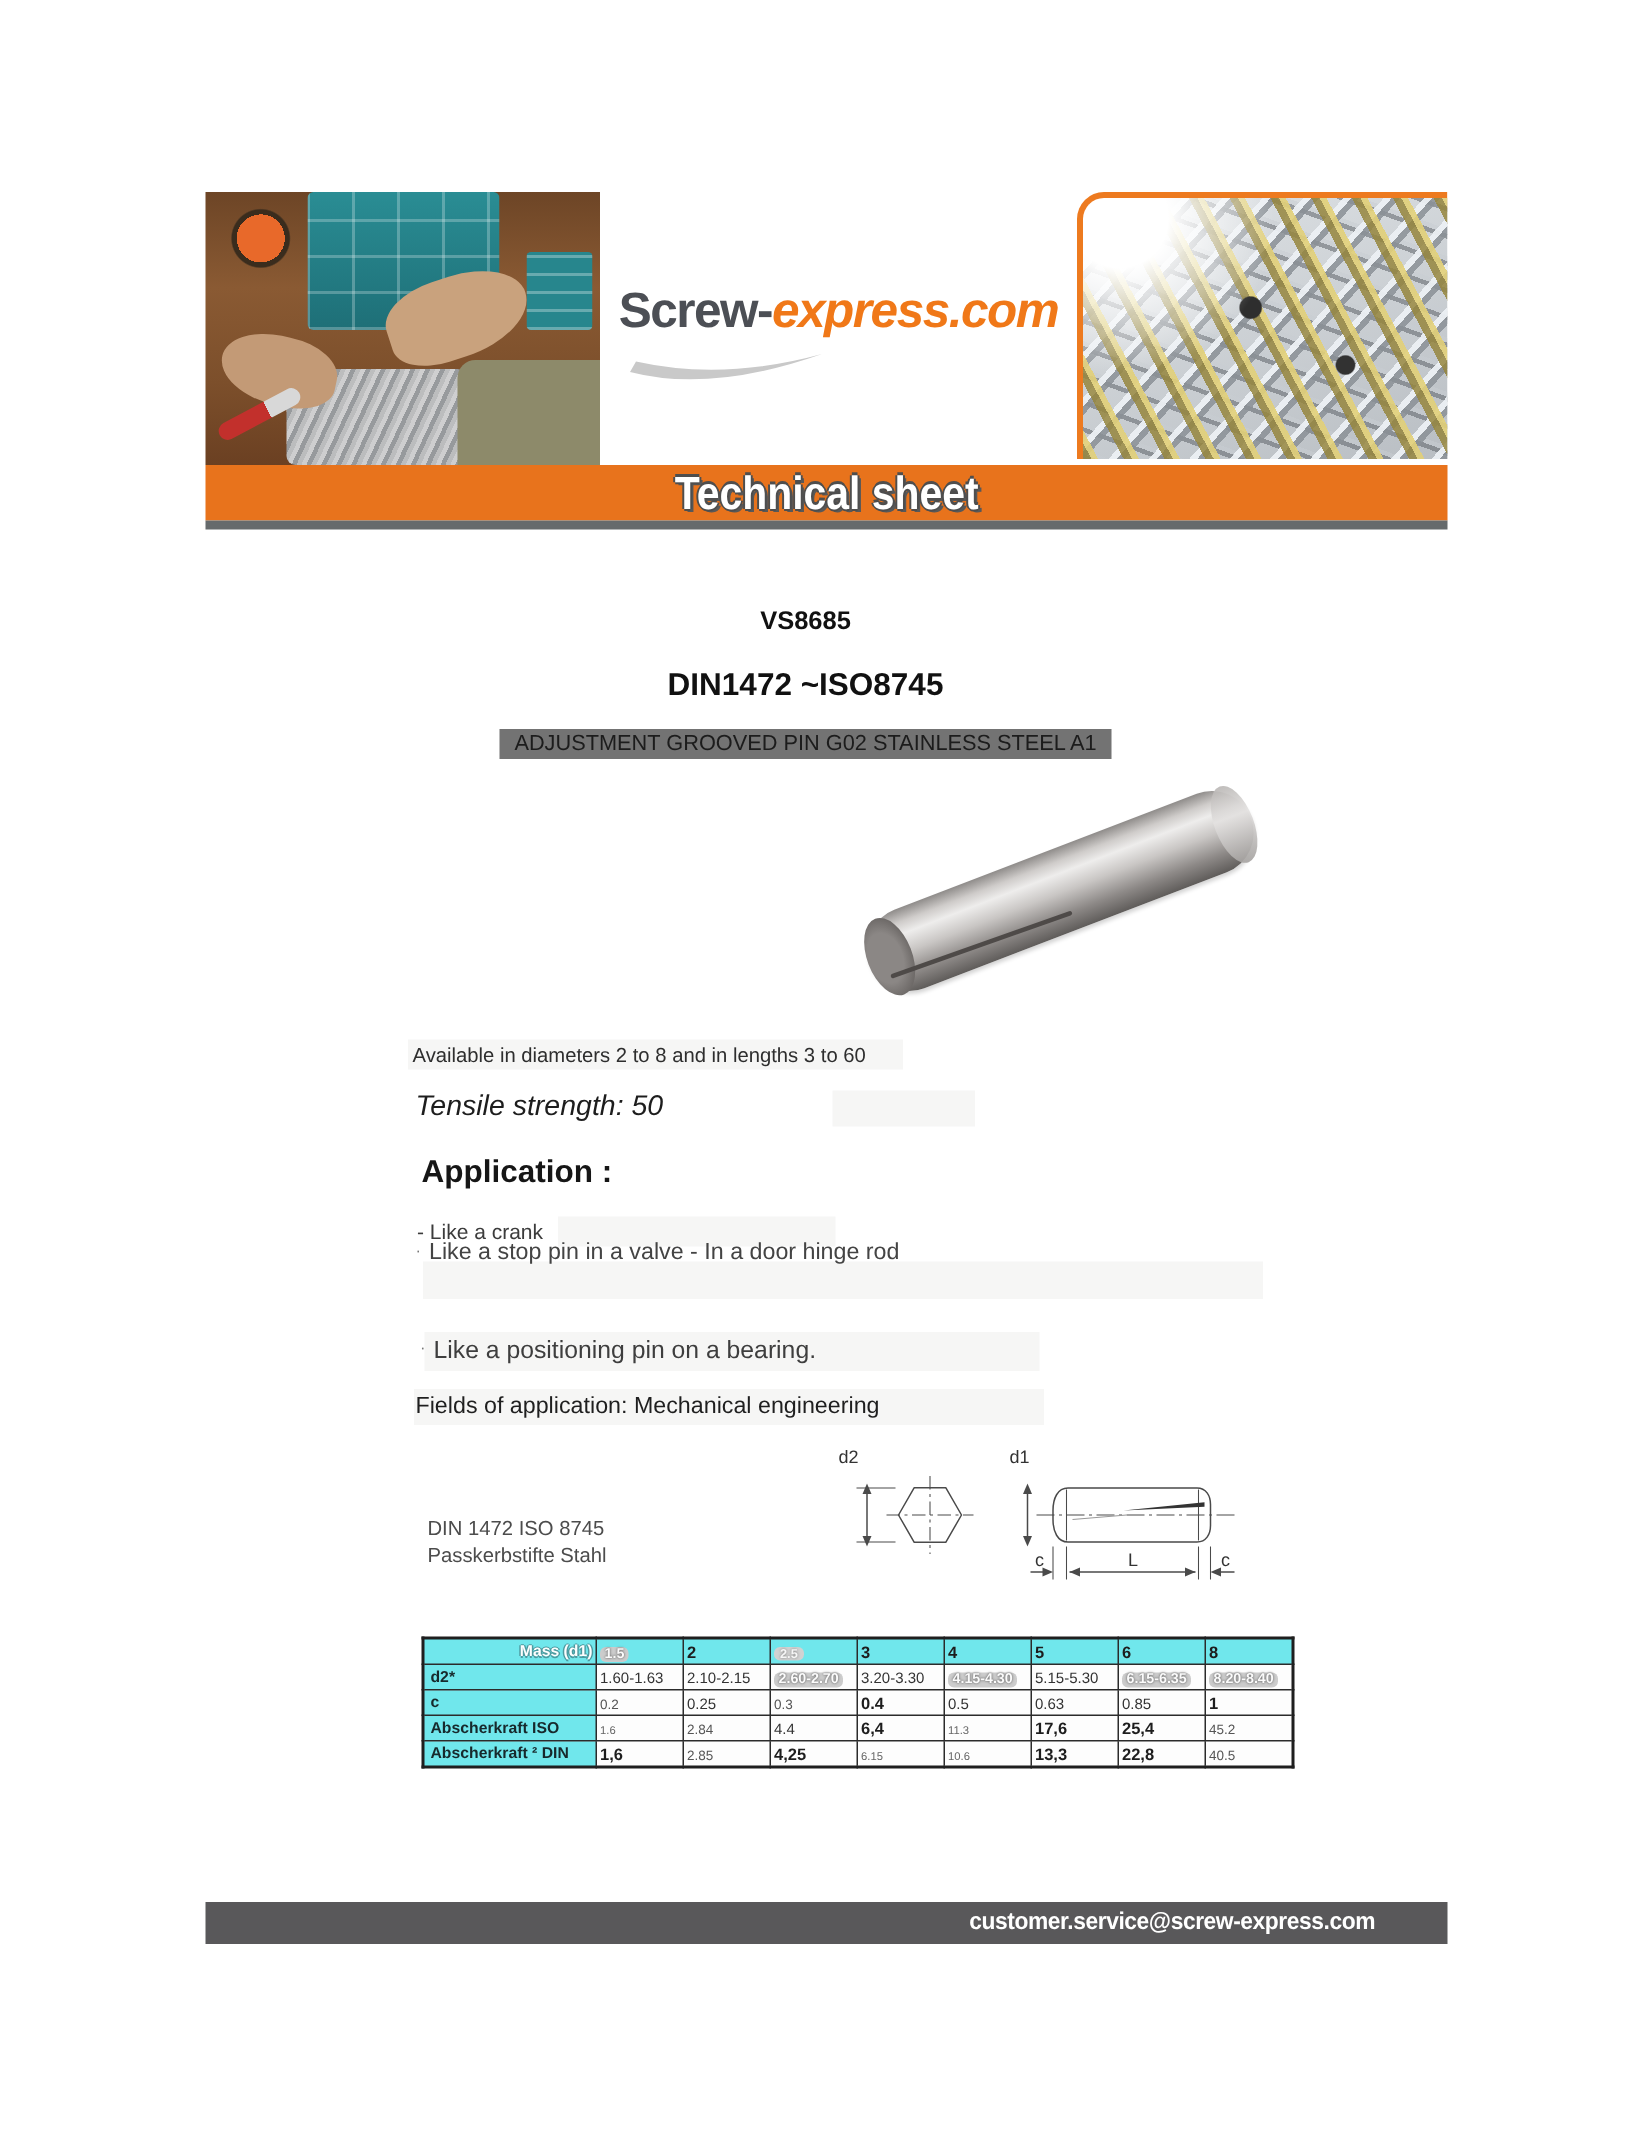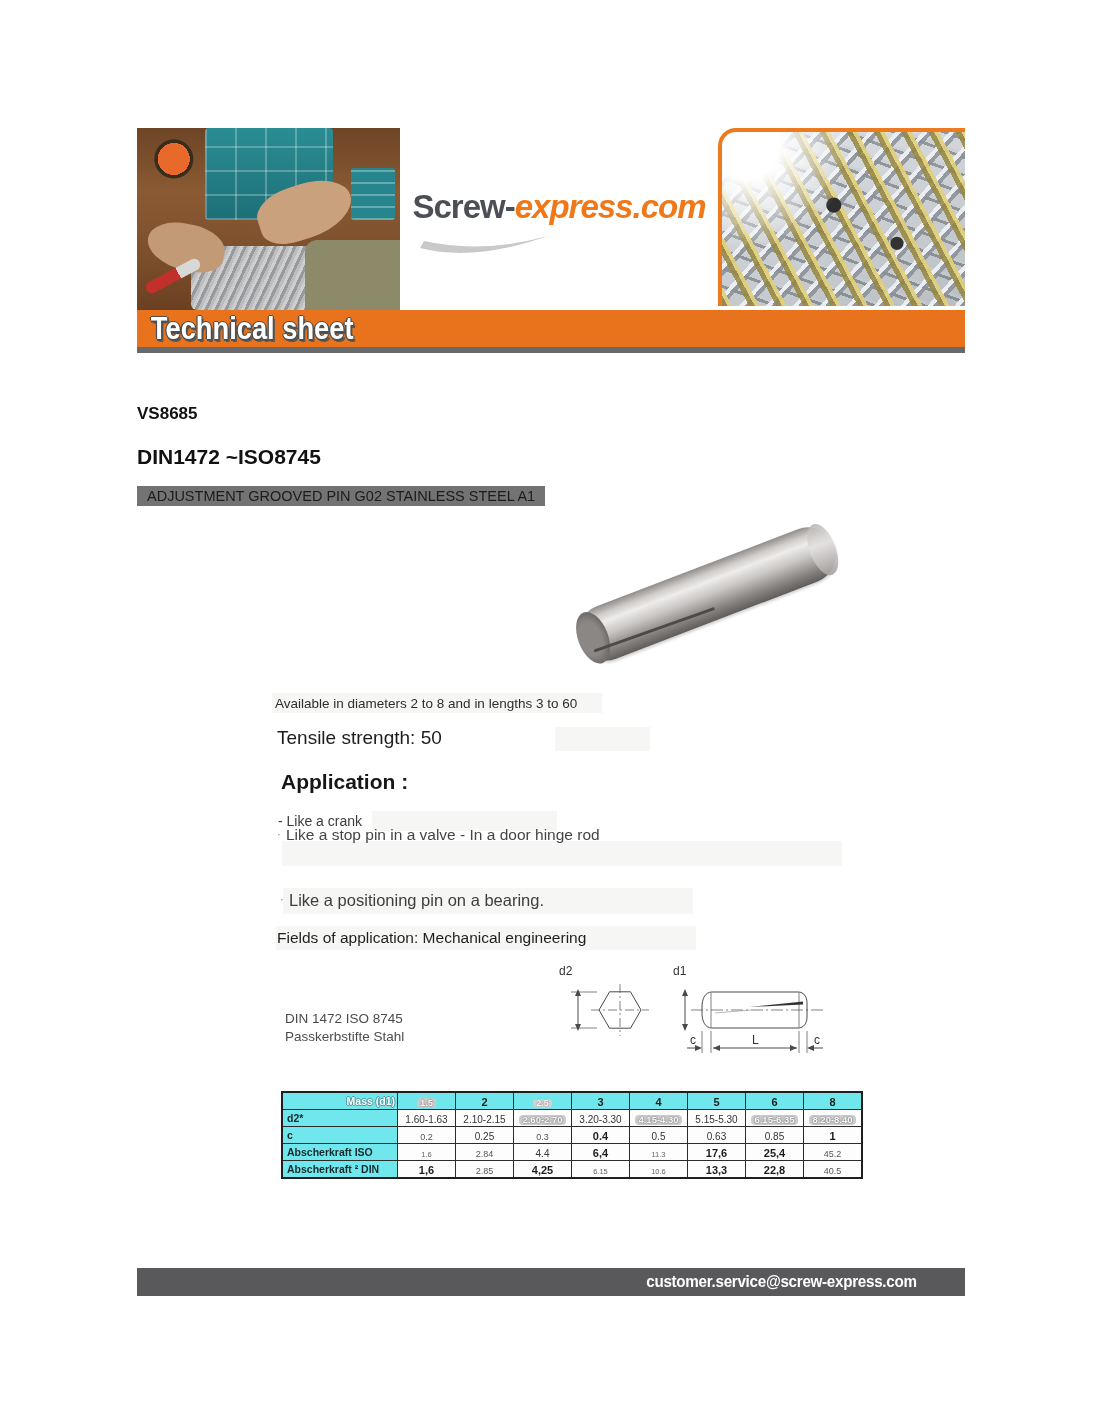--- a/index.html
+++ b/index.html
@@ -45,37 +45,37 @@
       background:
       radial-gradient(circle at 10% 8%,#ffffff 0 12%,rgba(255,255,255,0) 38%),
       radial-gradient(circle at 46% 42%,#2e2e2e 0 7px,transparent 8px),
       radial-gradient(circle at 72% 64%,#323232 0 6px,transparent 7px),
       repeating-linear-gradient(62deg,rgba(150,134,62,.85) 0 5px,rgba(226,208,120,.9) 5px 9px,rgba(255,255,255,0) 9px 24px),
       repeating-linear-gradient(-48deg,rgba(138,144,150,.85) 0 4px,rgba(236,240,244,.95) 4px 8px,rgba(255,255,255,0) 8px 20px),
       repeating-linear-gradient(20deg,rgba(95,100,106,.55) 0 3px,rgba(200,205,210,.5) 3px 6px,transparent 6px 17px),
       linear-gradient(160deg,#dfe3e6,#b9bec3);}
 
   .banner{position:absolute;left:137px;top:310px;width:828px;height:37px;background:#e8731c;
-      text-align:left;line-height:37px;}
+      text-align:center;line-height:37px;}
   .banner span{display:inline-block;transform:scaleX(.88);font-size:31px;font-weight:bold;color:#fff;
       text-shadow:1.5px 0 0 #4e4e4e,-1.5px 0 0 #4e4e4e,0 1.5px 0 #4e4e4e,0 -1.5px 0 #4e4e4e,2.5px 2.5px 0 #585858;}
   .gray-strip{position:absolute;left:137px;top:347px;width:828px;height:6px;background:#666a6c;}
 
   
-  .centered{left:137px;width:828px;}
+  .centered{left:123px;width:828px;text-align:center;}
   .code{top:404px;font-size:17px;font-weight:bold;color:#111;}
   .standard{top:445px;font-size:21px;font-weight:bold;color:#111;}
   .subtitle{top:488px;font-size:14.5px;color:#1c1c1c;}
   .subtitle span{background:#737373;padding:2px 10px;}
 
   .band{background:#f6f6f5;z-index:0;}
   .txt{z-index:1;}
 
   .available{left:275px;top:696px;font-size:13.5px;color:#2e2e2e;}
-  .tensile{left:277px;top:727px;font-size:19px;color:#1d1d1d;}
+  .tensile{left:277px;top:727px;font-size:19px;color:#1d1d1d;font-style:italic;}
   .app-heading{left:281px;top:770px;font-size:21px;font-weight:bold;color:#161616;}
   .bullets .bullet{position:absolute;margin:0;white-space:nowrap;z-index:1;}
   .bullets .b1{left:278px;top:813px;font-size:14px;color:#3c3c3c;}
   .bullets .b2{left:286px;top:826px;font-size:15.5px;color:#444;}
   .bullets .b3{left:289px;top:891px;font-size:16.5px;color:#3e3e3e;}
   .bullets .b2::before,.bullets .b3::before{content:"·";position:absolute;left:-9px;top:2px;font-size:11px;color:#777;}
   .fields{left:277px;top:929px;font-size:15.5px;color:#1f1f1f;}
 
   
   .pin-wrap{position:absolute;left:563px;top:520px;width:290px;height:150px;}
@@ -89,21 +89,21 @@
   .pin-groove{position:absolute;left:10px;bottom:12px;width:128px;height:3px;background:#4e4a48;
       border-radius:2px;transform:rotate(1.5deg);}
 
   
   .drawing-caption{left:285px;top:1010px;font-size:13.5px;color:#4c4c4c;line-height:1.3;}
   .tech-svg{position:absolute;left:545px;top:960px;}
 
   
   table.dims{position:absolute;left:281px;top:1091px;border-collapse:collapse;table-layout:fixed;
       border:2px solid #1f1f1f;background:#fff;}
-  table.dims th,table.dims td{border:1px solid #2b2b2b;height:13px;padding:0 2px;text-align:center;
+  table.dims th,table.dims td{border:1px solid #2b2b2b;height:13px;padding:0 2px;text-align:left;
       font-family:"Liberation Sans",sans-serif;line-height:1;}
   table.dims th.row-label{width:108px;background:#70e7ec;text-align:left;font-size:10.5px;
       font-weight:bold;color:#17292c;padding-left:4px;}
   table.dims th.corner{background:#70e7ec;text-align:right;padding-left:4px;font-size:10.5px;font-weight:bold;
       color:#fdfefe;text-shadow:1px 0 0 #4d9aa0,-1px 0 0 #4d9aa0,0 1px 0 #4d9aa0,0 -1px 0 #4d9aa0;}
   table.dims td{width:53px;background:#fdfdfd;}
   table.dims tr.head td{background:#70e7ec;}
   .c-b{font-weight:bold;font-size:11px;color:#1d1d1d;}
   .c-n{font-size:10px;color:#333;}
   .c-sm{font-size:9px;color:#555;}

